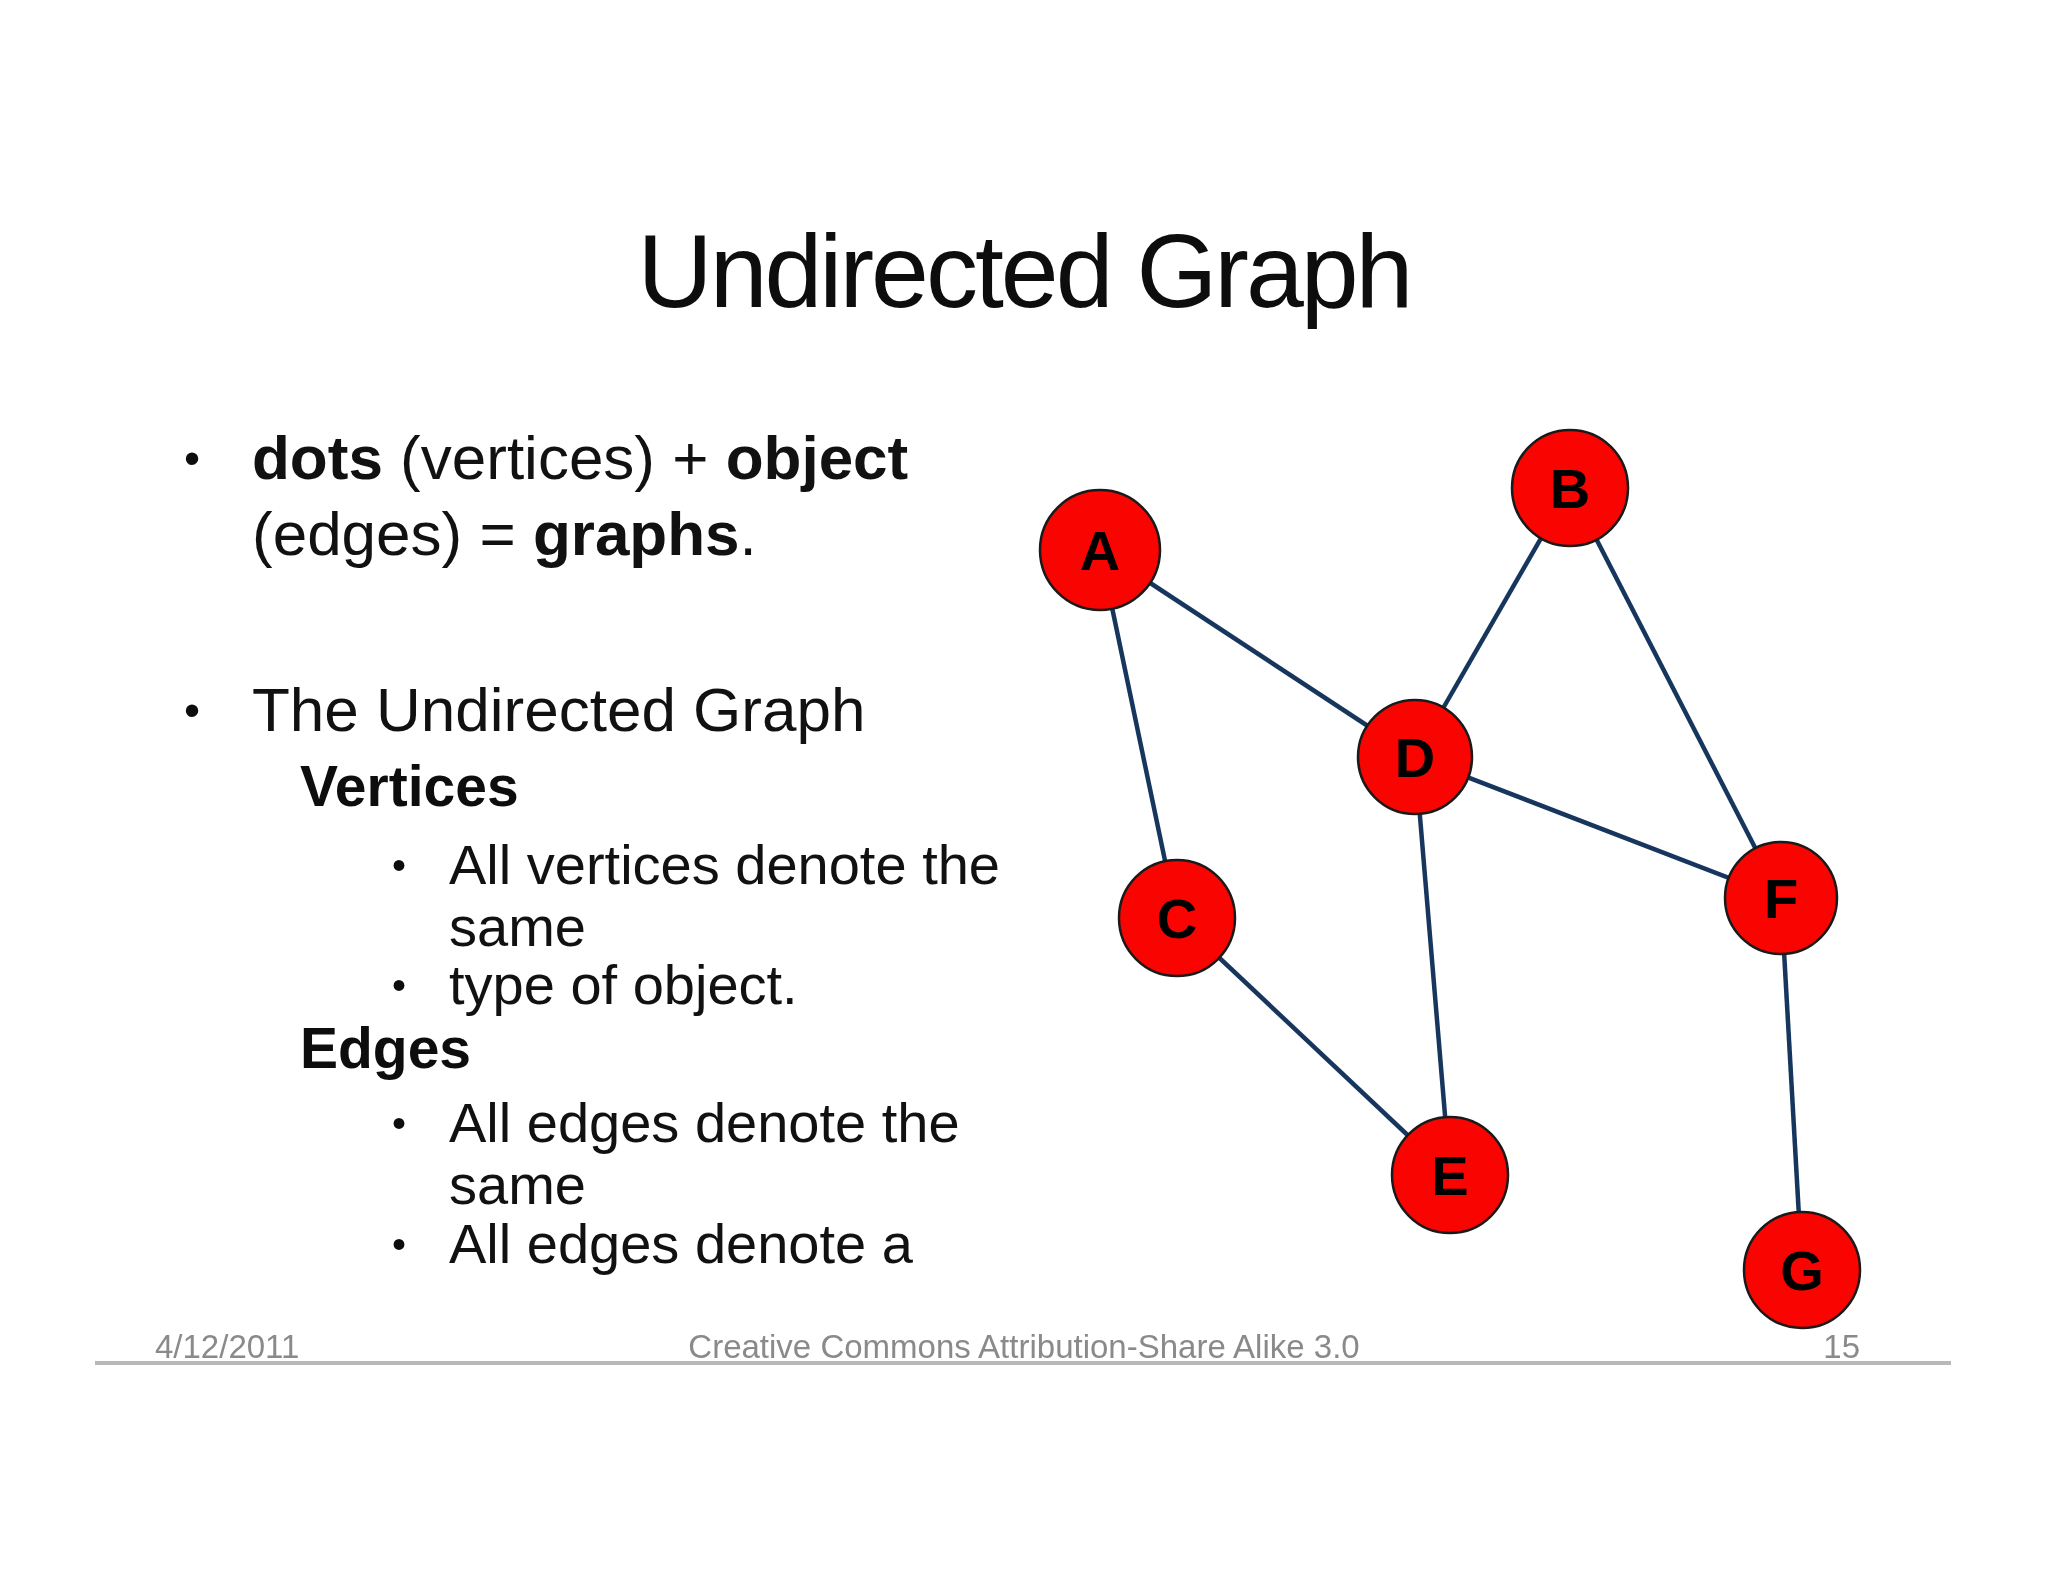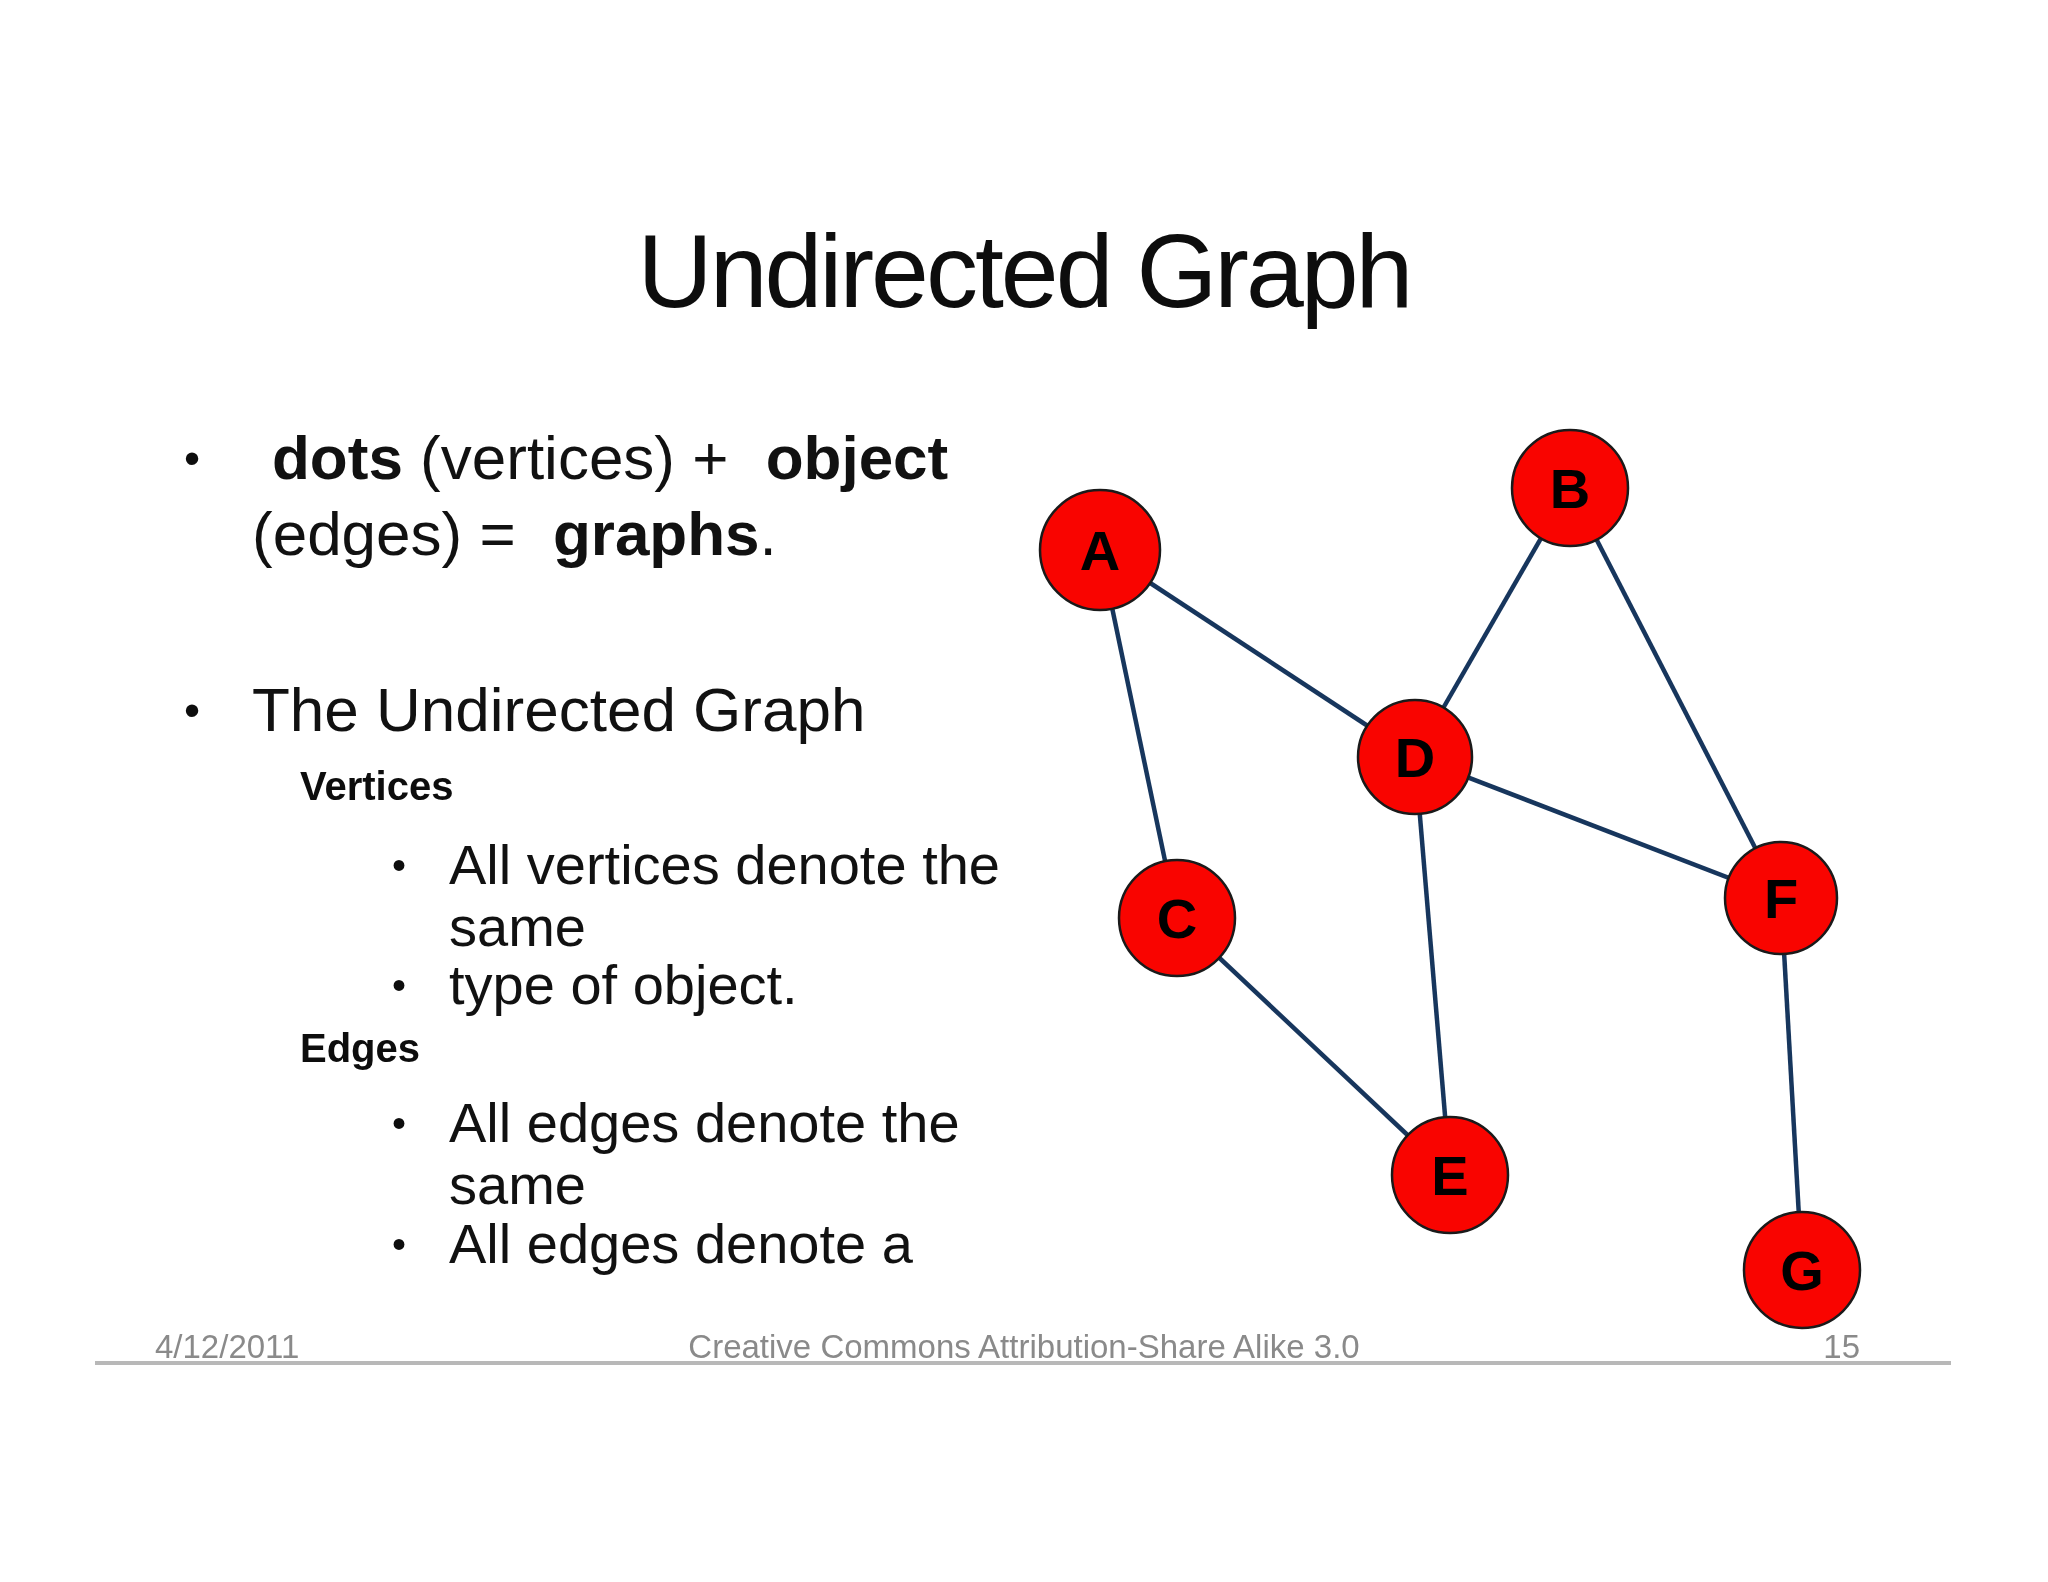--- a/index.html
+++ b/index.html
@@ -20,24 +20,24 @@
   }
   .row{position:absolute;display:flex;align-items:flex-start;}
   .row .dot{flex:0 0 auto;color:#0d0d0d;}
   .main-row{font-size:62px;line-height:76px;}
   .main-row .dot{width:68px;font-size:46px;line-height:76px;padding-left:8px;}
   .main-row .txt{width:720px;}
   .sub-row{font-size:56px;line-height:62px;}
   .sub-row .dot{width:57px;font-size:40px;line-height:62px;padding-left:8px;}
   .sub-row .txt{width:640px;}
   .subhead{
-    position:absolute;font-size:40px;font-weight:700;line-height:60px;color:#0d0d0d;
+    position:absolute;font-size:57px;font-weight:700;line-height:60px;color:#0d0d0d;
     white-space:nowrap;
   }
-  .b{font-weight:700;margin-left:20px;}
+  .b{font-weight:700;}
   .graph-svg{position:absolute;left:0;top:0;}
   .node-label{
     font-family:"Liberation Sans", sans-serif;
     font-size:56px;font-weight:700;fill:#000000;
   }
   .footer-line{position:absolute;left:95px;top:1361px;width:1856px;height:4px;background:#b8b8b8;}
   .footer-text{position:absolute;top:1328px;font-size:33px;color:#8a8a8a;white-space:nowrap;}
   .footer-date{left:155px;}
   .footer-license{left:0;width:2048px;text-align:center;}
   .footer-page{left:1700px;width:160px;text-align:right;}

